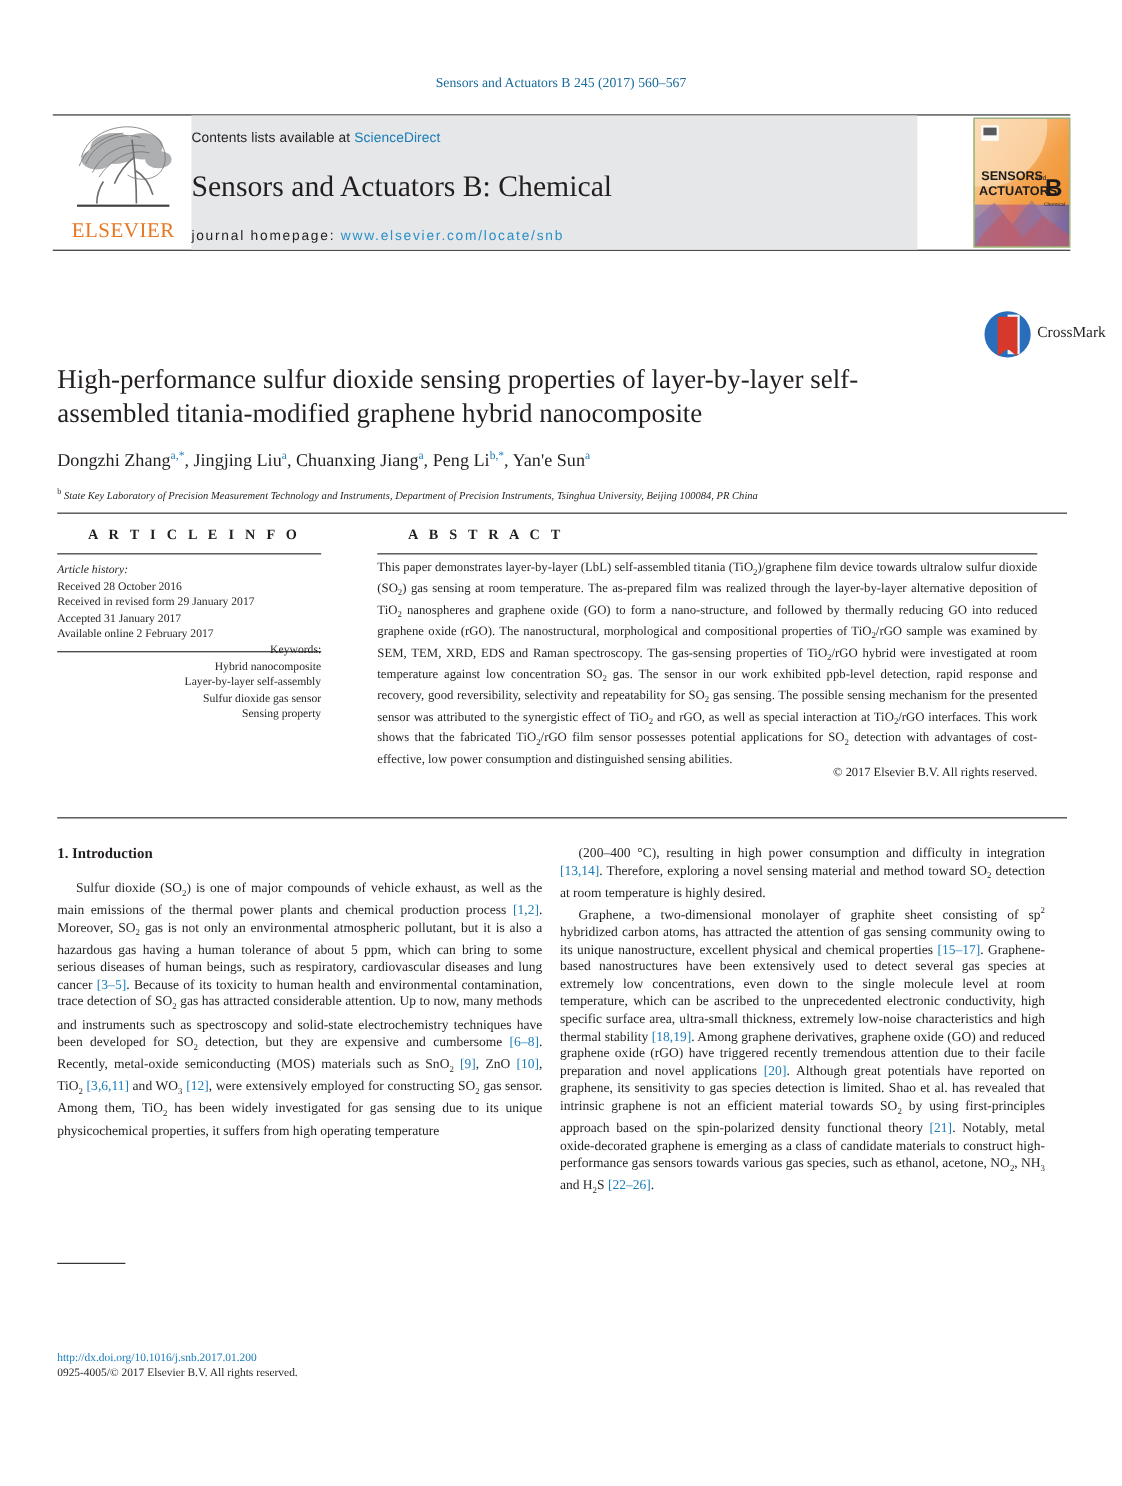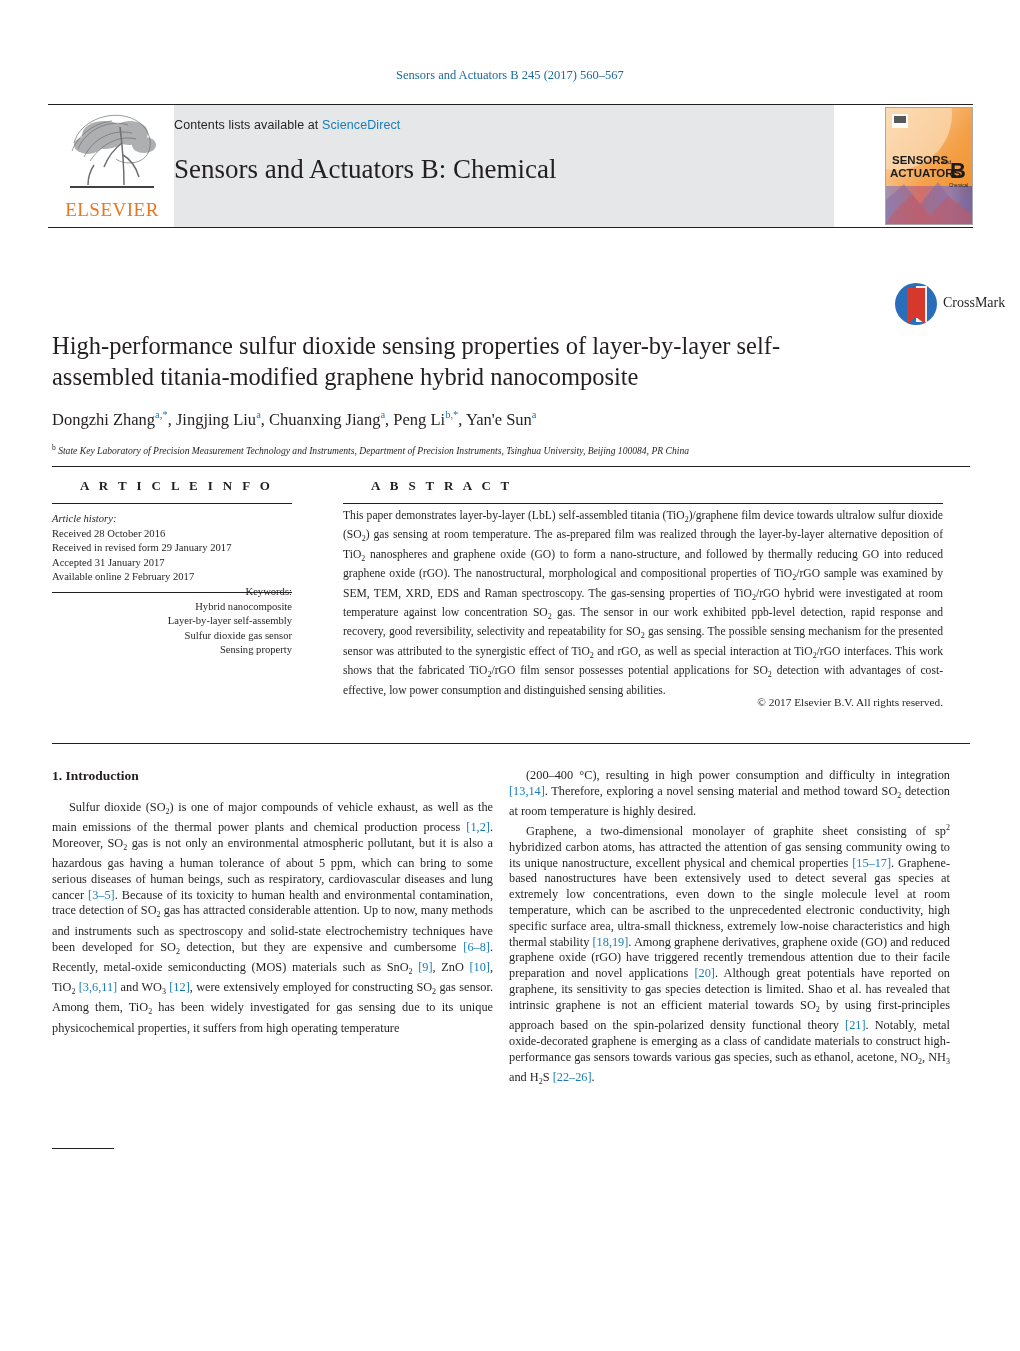--- a/index.html
+++ b/index.html
@@ -346,20 +346,23 @@
           </svg>
         </div>
         <div class="elsevier-word">ELSEVIER</div>
       </div>
 
       <div class="masthead-center">
         <div class="contents-line">
           <span>Contents lists available at </span><span class="sd">ScienceDirect</span>
         </div>
         <div class="journal-title">Sensors and Actuators B: Chemical</div>
+        <div class="homepage-line">
+          <span>journal homepage: </span><span class="url">www.elsevier.com/locate/snb</span>
+        </div>
       </div>
 
       <div class="cover-thumb">
         <svg width="86" height="116" viewBox="0 0 86 116">
           <defs>
             <linearGradient id="covg" x1="0" y1="0" x2="1" y2="1">
               <stop offset="0%" stop-color="#fde3c4"></stop>
               <stop offset="55%" stop-color="#f4a14a"></stop>
               <stop offset="100%" stop-color="#ef8b22"></stop>
             </linearGradient>
@@ -440,14 +443,18 @@
   </div>
 
   <div class="col col-right">
     <p>(200–400 °C), resulting in high power consumption and difficulty in integration <span class="ref">[13,14]</span>. Therefore, exploring a novel sensing material and method toward SO<sub>2</sub> detection at room temperature is highly desired.</p>
     <p>Graphene, a two-dimensional monolayer of graphite sheet consisting of sp<sup>2</sup> hybridized carbon atoms, has attracted the attention of gas sensing community owing to its unique nanostructure, excellent physical and chemical properties <span class="ref">[15–17]</span>. Graphene-based nanostructures have been extensively used to detect several gas species at extremely low concentrations, even down to the single molecule level at room temperature, which can be ascribed to the unprecedented electronic conductivity, high specific surface area, ultra-small thickness, extremely low-noise characteristics and high thermal stability <span class="ref">[18,19]</span>. Among graphene derivatives, graphene oxide (GO) and reduced graphene oxide (rGO) have triggered recently tremendous attention due to their facile preparation and novel applications <span class="ref">[20]</span>. Although great potentials have reported on graphene, its sensitivity to gas species detection is limited. Shao et al. has revealed that intrinsic graphene is not an efficient material towards SO<sub>2</sub> by using first-principles approach based on the spin-polarized density functional theory <span class="ref">[21]</span>. Notably, metal oxide-decorated graphene is emerging as a class of candidate materials to construct high-performance gas sensors towards various gas species, such as ethanol, acetone, NO<sub>2</sub>, NH<sub>3</sub> and H<sub>2</sub>S <span class="ref">[22–26]</span>.</p>
   </div>
 
   <div class="rule-seg" style="left:52px; top:1148px; width:62px;"></div>
 
 
+  <div class="doi-block">
+    <div class="link">http://dx.doi.org/10.1016/j.snb.2017.01.200</div>
+    <div>0925-4005/© 2017 Elsevier B.V. All rights reserved.</div>
+  </div>
 
 </div>
 
 </body></html>

